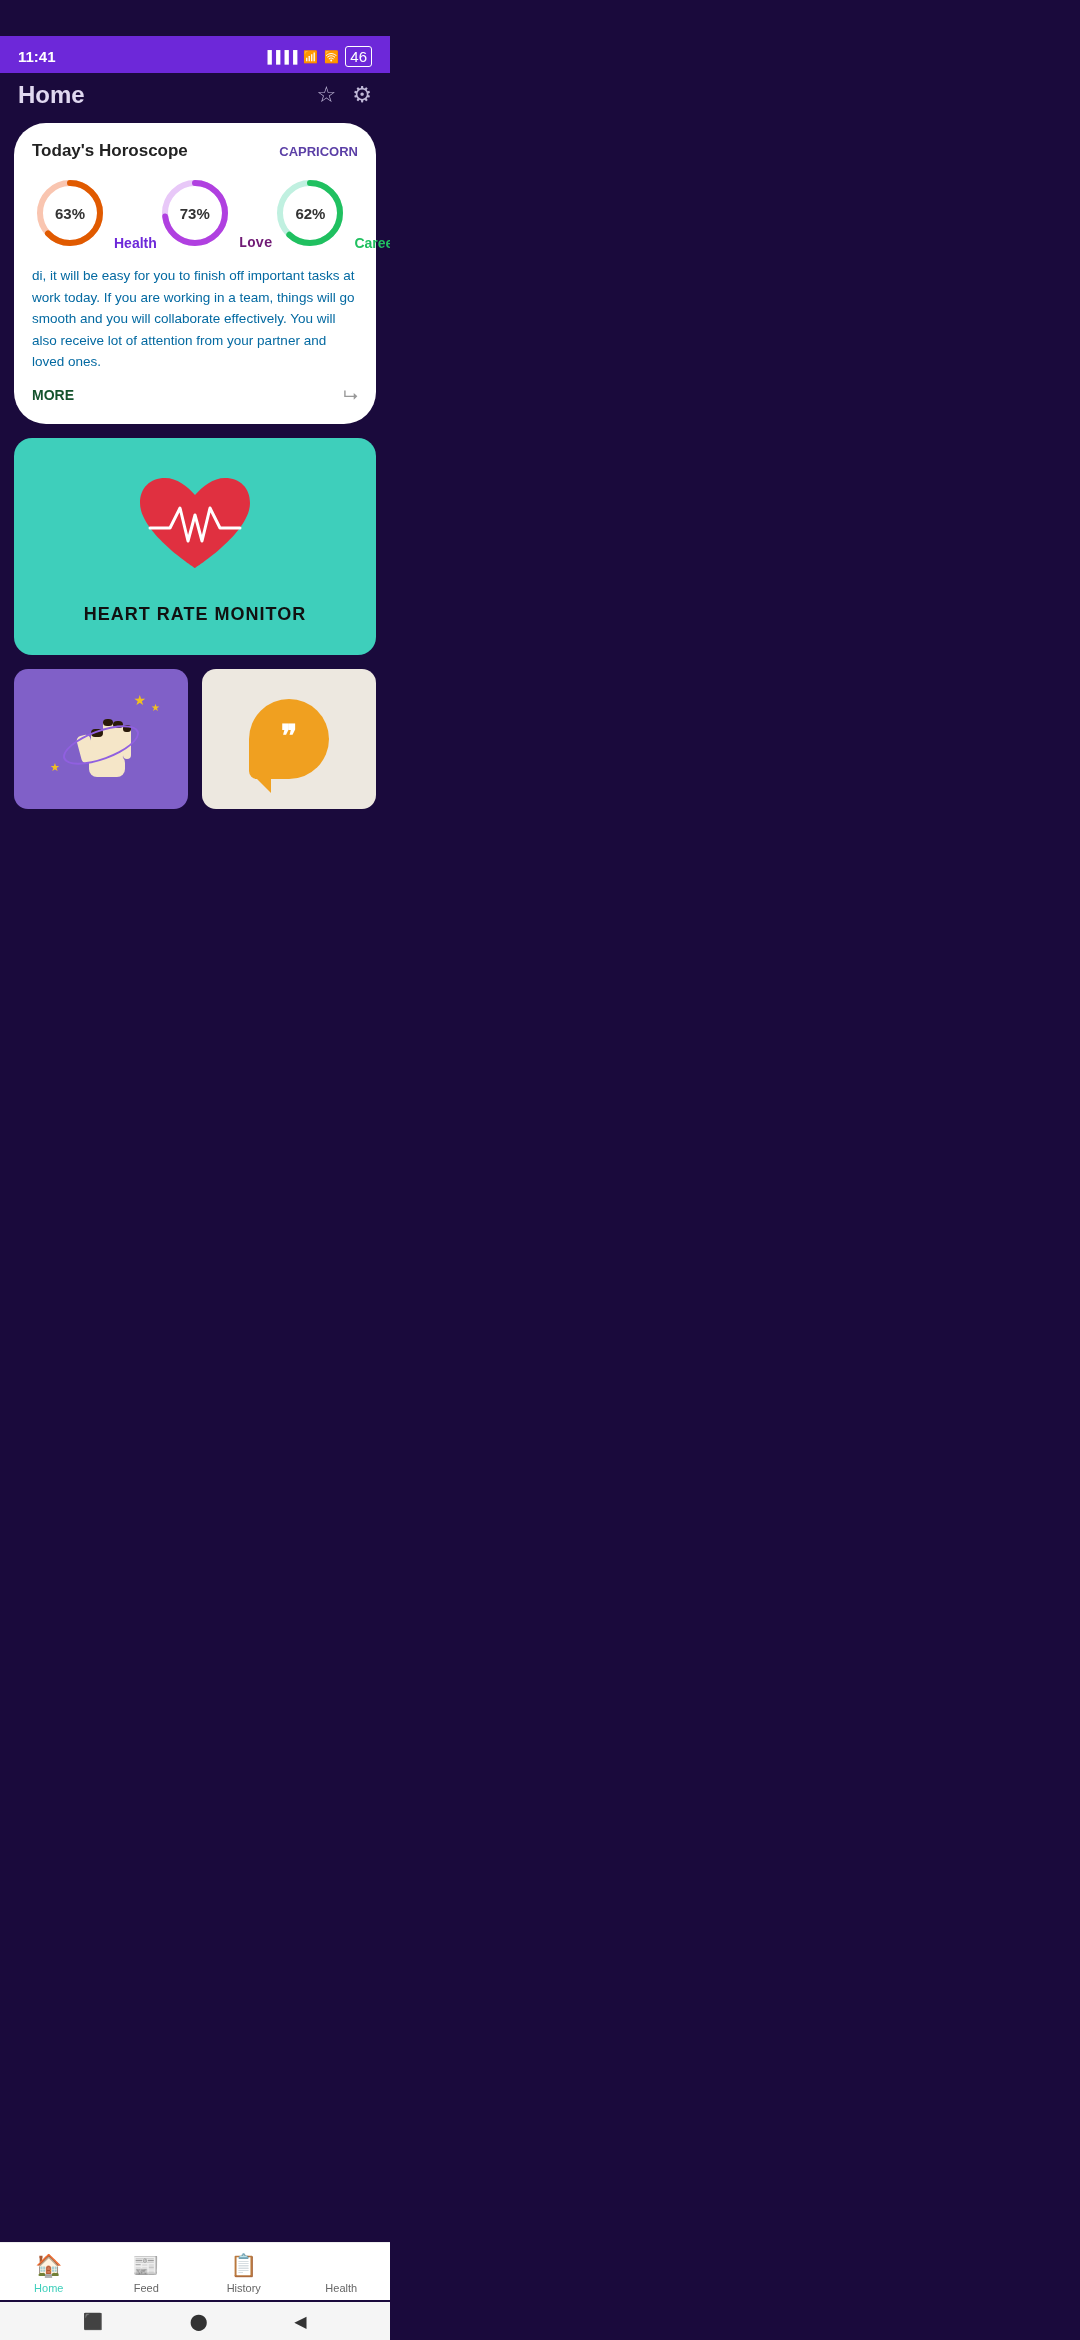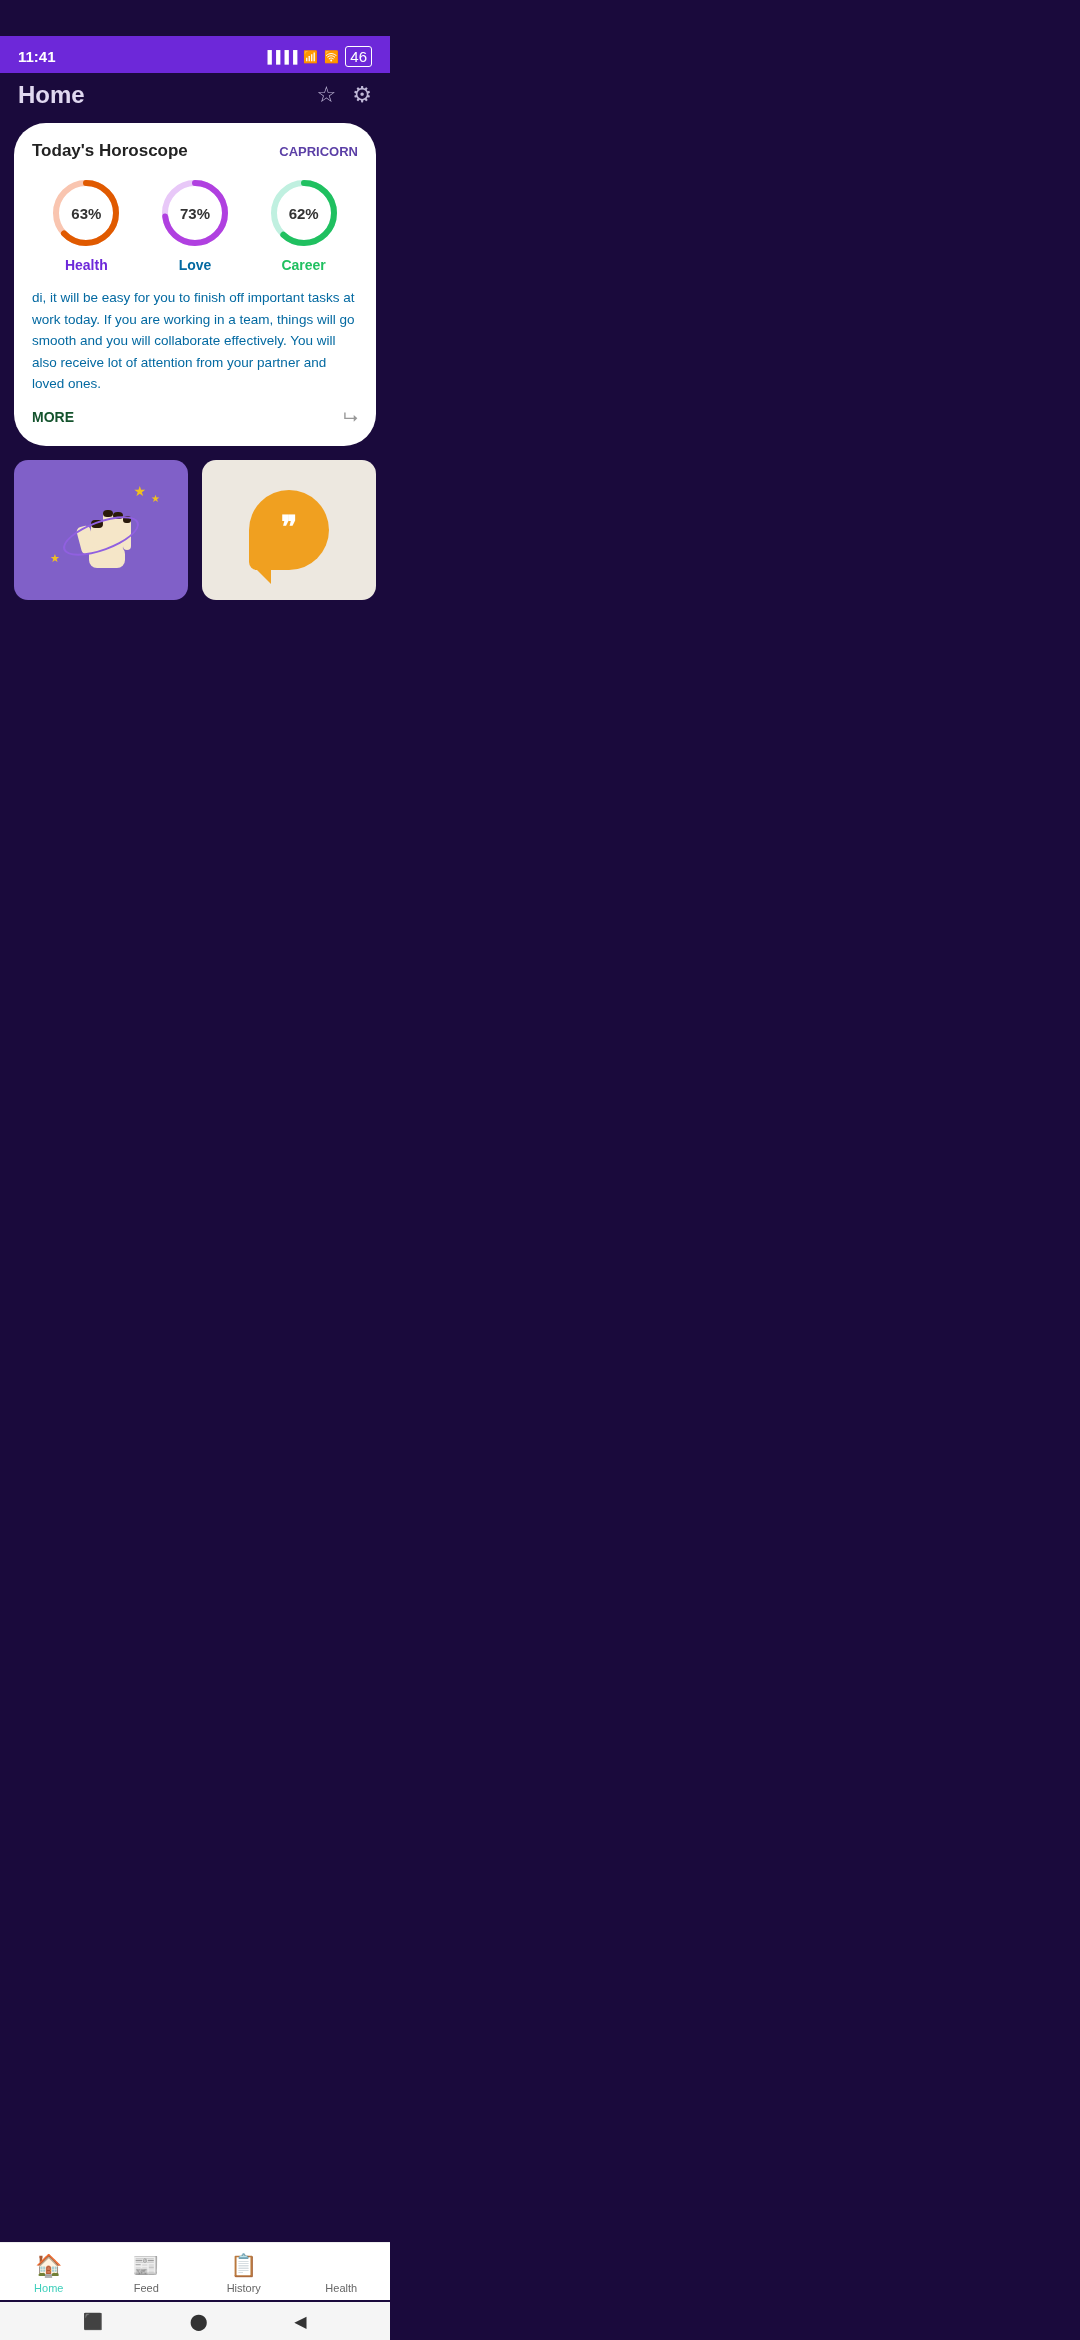--- a/index.html
+++ b/index.html
@@ -96,22 +96,21 @@
     }
 
     
     .circles-row {
       display: flex;
       justify-content: space-around;
       margin-bottom: 14px;
     }
     .circle-item {
       display: flex;
-      flex-direction: column;
-      align-items: center;
+      align-items: flex-end;
       gap: 6px;
     }
     .circle-container {
       position: relative;
       width: 76px;
       height: 76px;
     }
     .circle-container svg {
       transform: rotate(-90deg);
     }
@@ -122,21 +121,21 @@
       transform: translate(-50%, -50%);
       font-size: 15px;
       font-weight: 700;
       color: #333;
     }
     .circle-label {
       font-size: 14px;
       font-weight: 600;
     }
     .health-color { color: #6d28d9; }
-    .love-color { color: #0369a1; }
+    .love-color { color: #701a75; font-family: Liberation Mono, monospace; }
     .career-color { color: #20c060; }
 
     .horoscope-text {
       font-size: 13.5px;
       color: #0369a1;
       line-height: 1.6;
       margin-bottom: 12px;
     }
     .horoscope-footer {
       display: flex;
@@ -389,20 +388,31 @@
     </div>
 
     <p class="horoscope-text">di, it will be easy for you to finish off important tasks at work today. If you are working in a team, things will go smooth and you will collaborate effectively. You will also receive lot of attention from your partner and loved ones.</p>
 
     <div class="horoscope-footer">
       <span class="more-link">MORE</span>
       <span class="share-icon">⮡</span>
     </div>
   </div>
 
+  <div class="heart-rate-card">
+    <div class="heart-icon-wrap">
+      <svg class="heart-svg" viewBox="0 0 130 110">
+
+        <path d="M65 95 C65 95 10 60 10 30 C10 15 20 5 35 5 C47 5 57 13 65 22 C73 13 83 5 95 5 C110 5 120 15 120 30 C120 60 65 95 65 95 Z" fill="#e03040"></path>
+
+        <polyline points="20,55 40,55 50,35 58,68 65,42 72,68 80,35 90,55 110,55" fill="none" stroke="white" stroke-width="3" stroke-linecap="round" stroke-linejoin="round"></polyline>
+      </svg>
+    </div>
+    <span class="hrm-label">HEART RATE MONITOR</span>
+  </div>
 
   <div class="mini-cards-row">
 
     <div class="mini-card mini-card-palm">
       <div class="palm-wrap">
         <span class="star-deco star1">★</span>
         <span class="star-deco star2">★</span>
         <span class="star-deco star3">★</span>
         <div class="orbit"></div>
 

